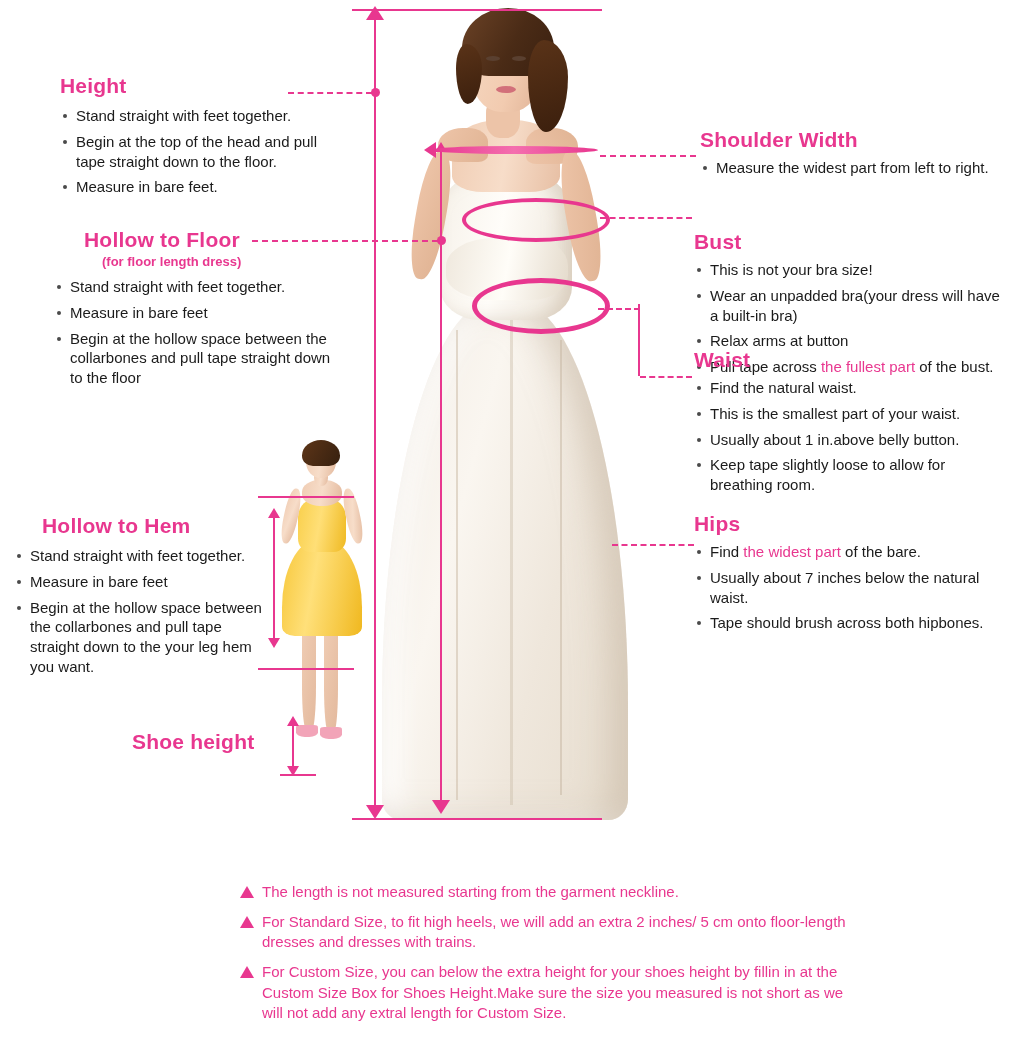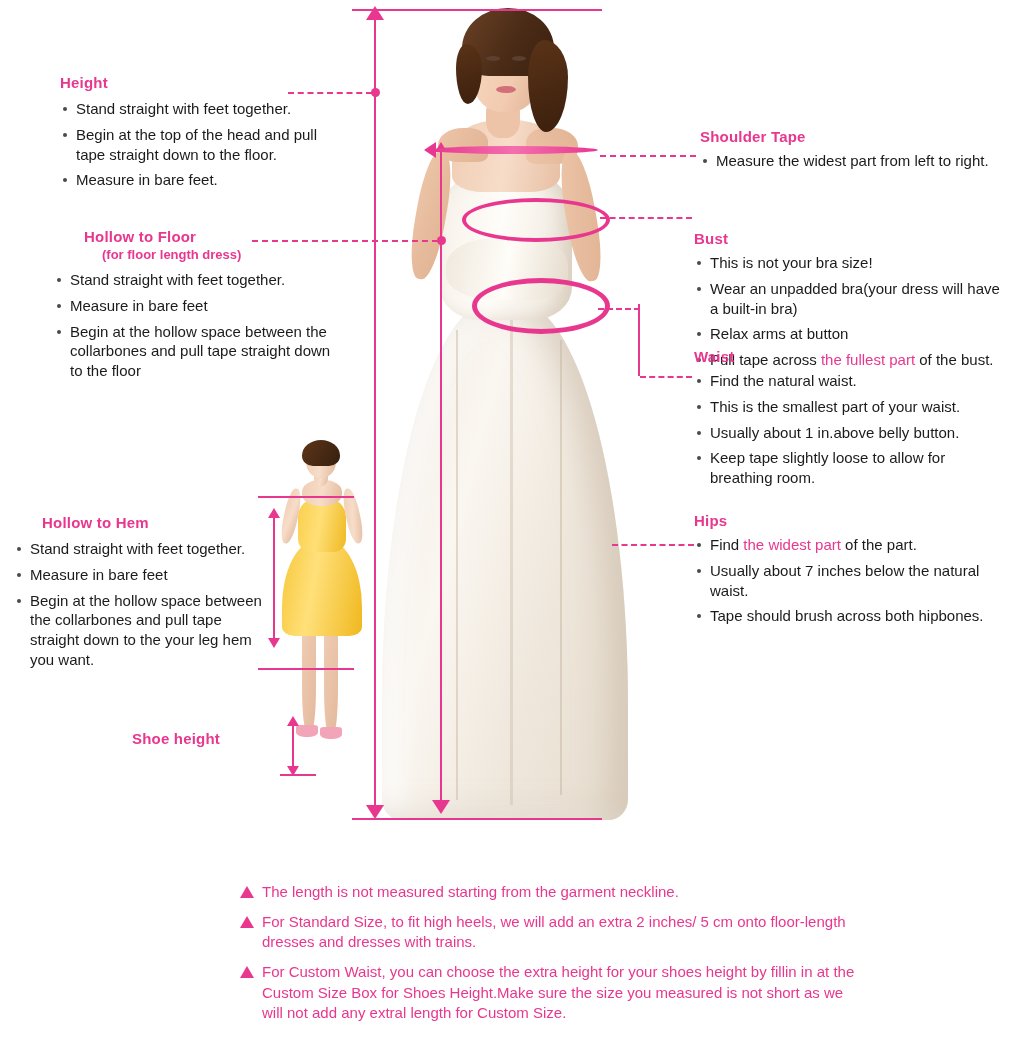--- a/index.html
+++ b/index.html
@@ -17,21 +17,21 @@
     height: 1039px;
     overflow: hidden;
     background: #ffffff;
   }
   .abs { position: absolute; }
 
   
   .sec-title {
     color: #e8378f;
     font-weight: bold;
-    font-size: 15px;
+    font-size: 21px;
     letter-spacing: 0.2px;
     white-space: nowrap;
   }
   .sec-sub {
     color: #e8378f;
     font-weight: bold;
     font-size: 13px;
     white-space: nowrap;
   }
 
@@ -345,21 +345,21 @@
       <li>Measure in bare feet</li>
       <li>Begin at the hollow space between the collarbones and pull tape straight down to the your leg hem  you want.</li>
     </ul>
   </div>
 
   <div class="abs" style="left:132px; top:730px;">
     <div class="sec-title">Shoe height</div>
   </div>
 
   <div class="abs" style="left:700px; top:128px; width:308px;">
-    <div class="sec-title">Shoulder Tape</div>
+    <div class="sec-title">Shoulder Width</div>
     <ul class="blist" style="margin-top:6px;">
       <li>Measure the widest part from left to right.</li>
     </ul>
   </div>
 
   <div class="abs" style="left:694px; top:194px; width:315px;margin-top:36px;">
     <div class="sec-title">Bust</div>
     <ul class="blist" style="margin-top:6px;">
       <li>This is not your bra size!</li>
       <li>Wear an unpadded bra(your dress will have a built-in bra)</li>
@@ -377,26 +377,26 @@
       <li>This is the smallest part of your waist.</li>
       <li>Usually about 1 in.above belly button.</li>
       <li>Keep tape slightly loose to allow for breathing room.</li>
     </ul>
   </div>
 
   <div class="abs" style="left:694px; top:512px; width:310px;">
     <div class="sec-title">Hips</div>
     <ul class="blist" style="margin-top:6px;">
       <li>
-        <span>Find </span><span class="pinktext">the widest part</span><span> of the part.</span>
+        <span>Find </span><span class="pinktext">the widest part</span><span> of the bare.</span>
       </li>
       <li>Usually about 7 inches below the natural waist.</li>
       <li>Tape should brush across both hipbones.</li>
     </ul>
   </div>
 
   <div class="abs warn-list" style="left:240px; top:882px; width:620px;">
     <div class="warn-row">The length is not measured starting from the garment neckline.</div>
     <div class="warn-row">For Standard Size, to fit high heels, we will add an extra 2 inches/ 5  cm onto floor-length dresses and dresses with trains.</div>
-    <div class="warn-row">For Custom Waist, you can choose the extra height for your shoes height by fillin in at the Custom Size Box for Shoes Height.Make sure the size you measured is not short as we will not add any extral length for Custom Size.</div>
+    <div class="warn-row">For Custom Size, you can below the extra height for your shoes height by fillin in at the Custom Size Box for Shoes Height.Make sure the size you measured is not short as we will not add any extral length for Custom Size.</div>
   </div>
 
 </div>
 
 </body></html>

